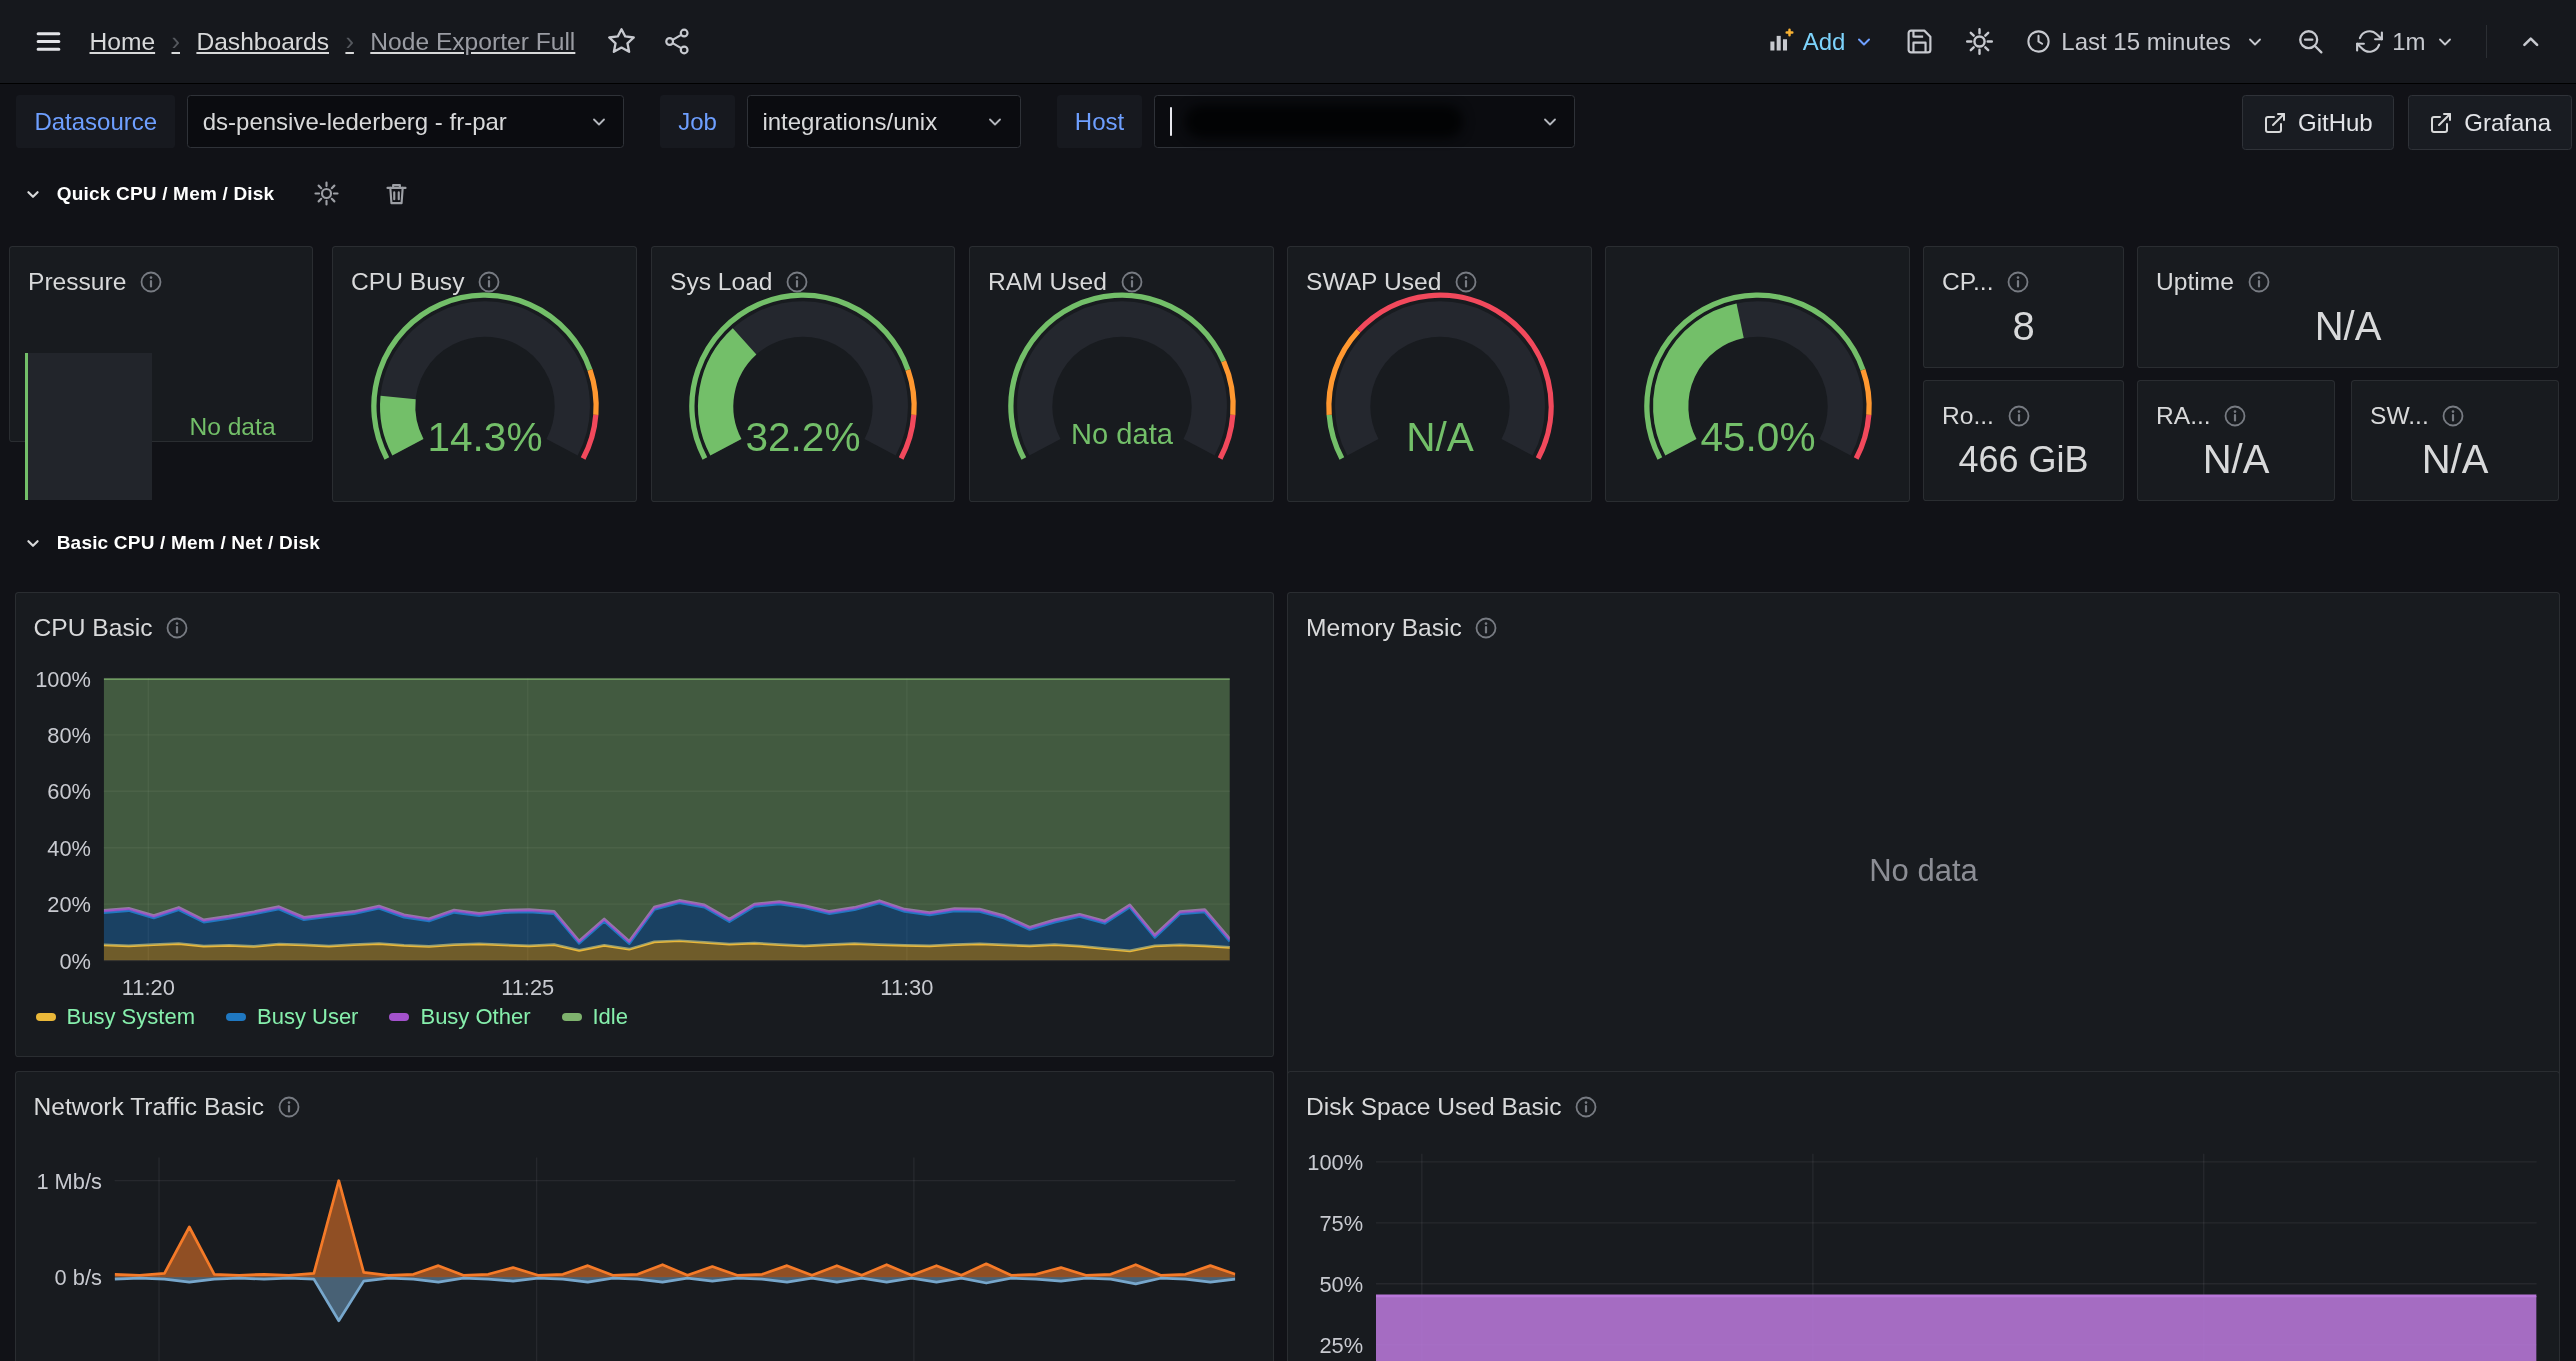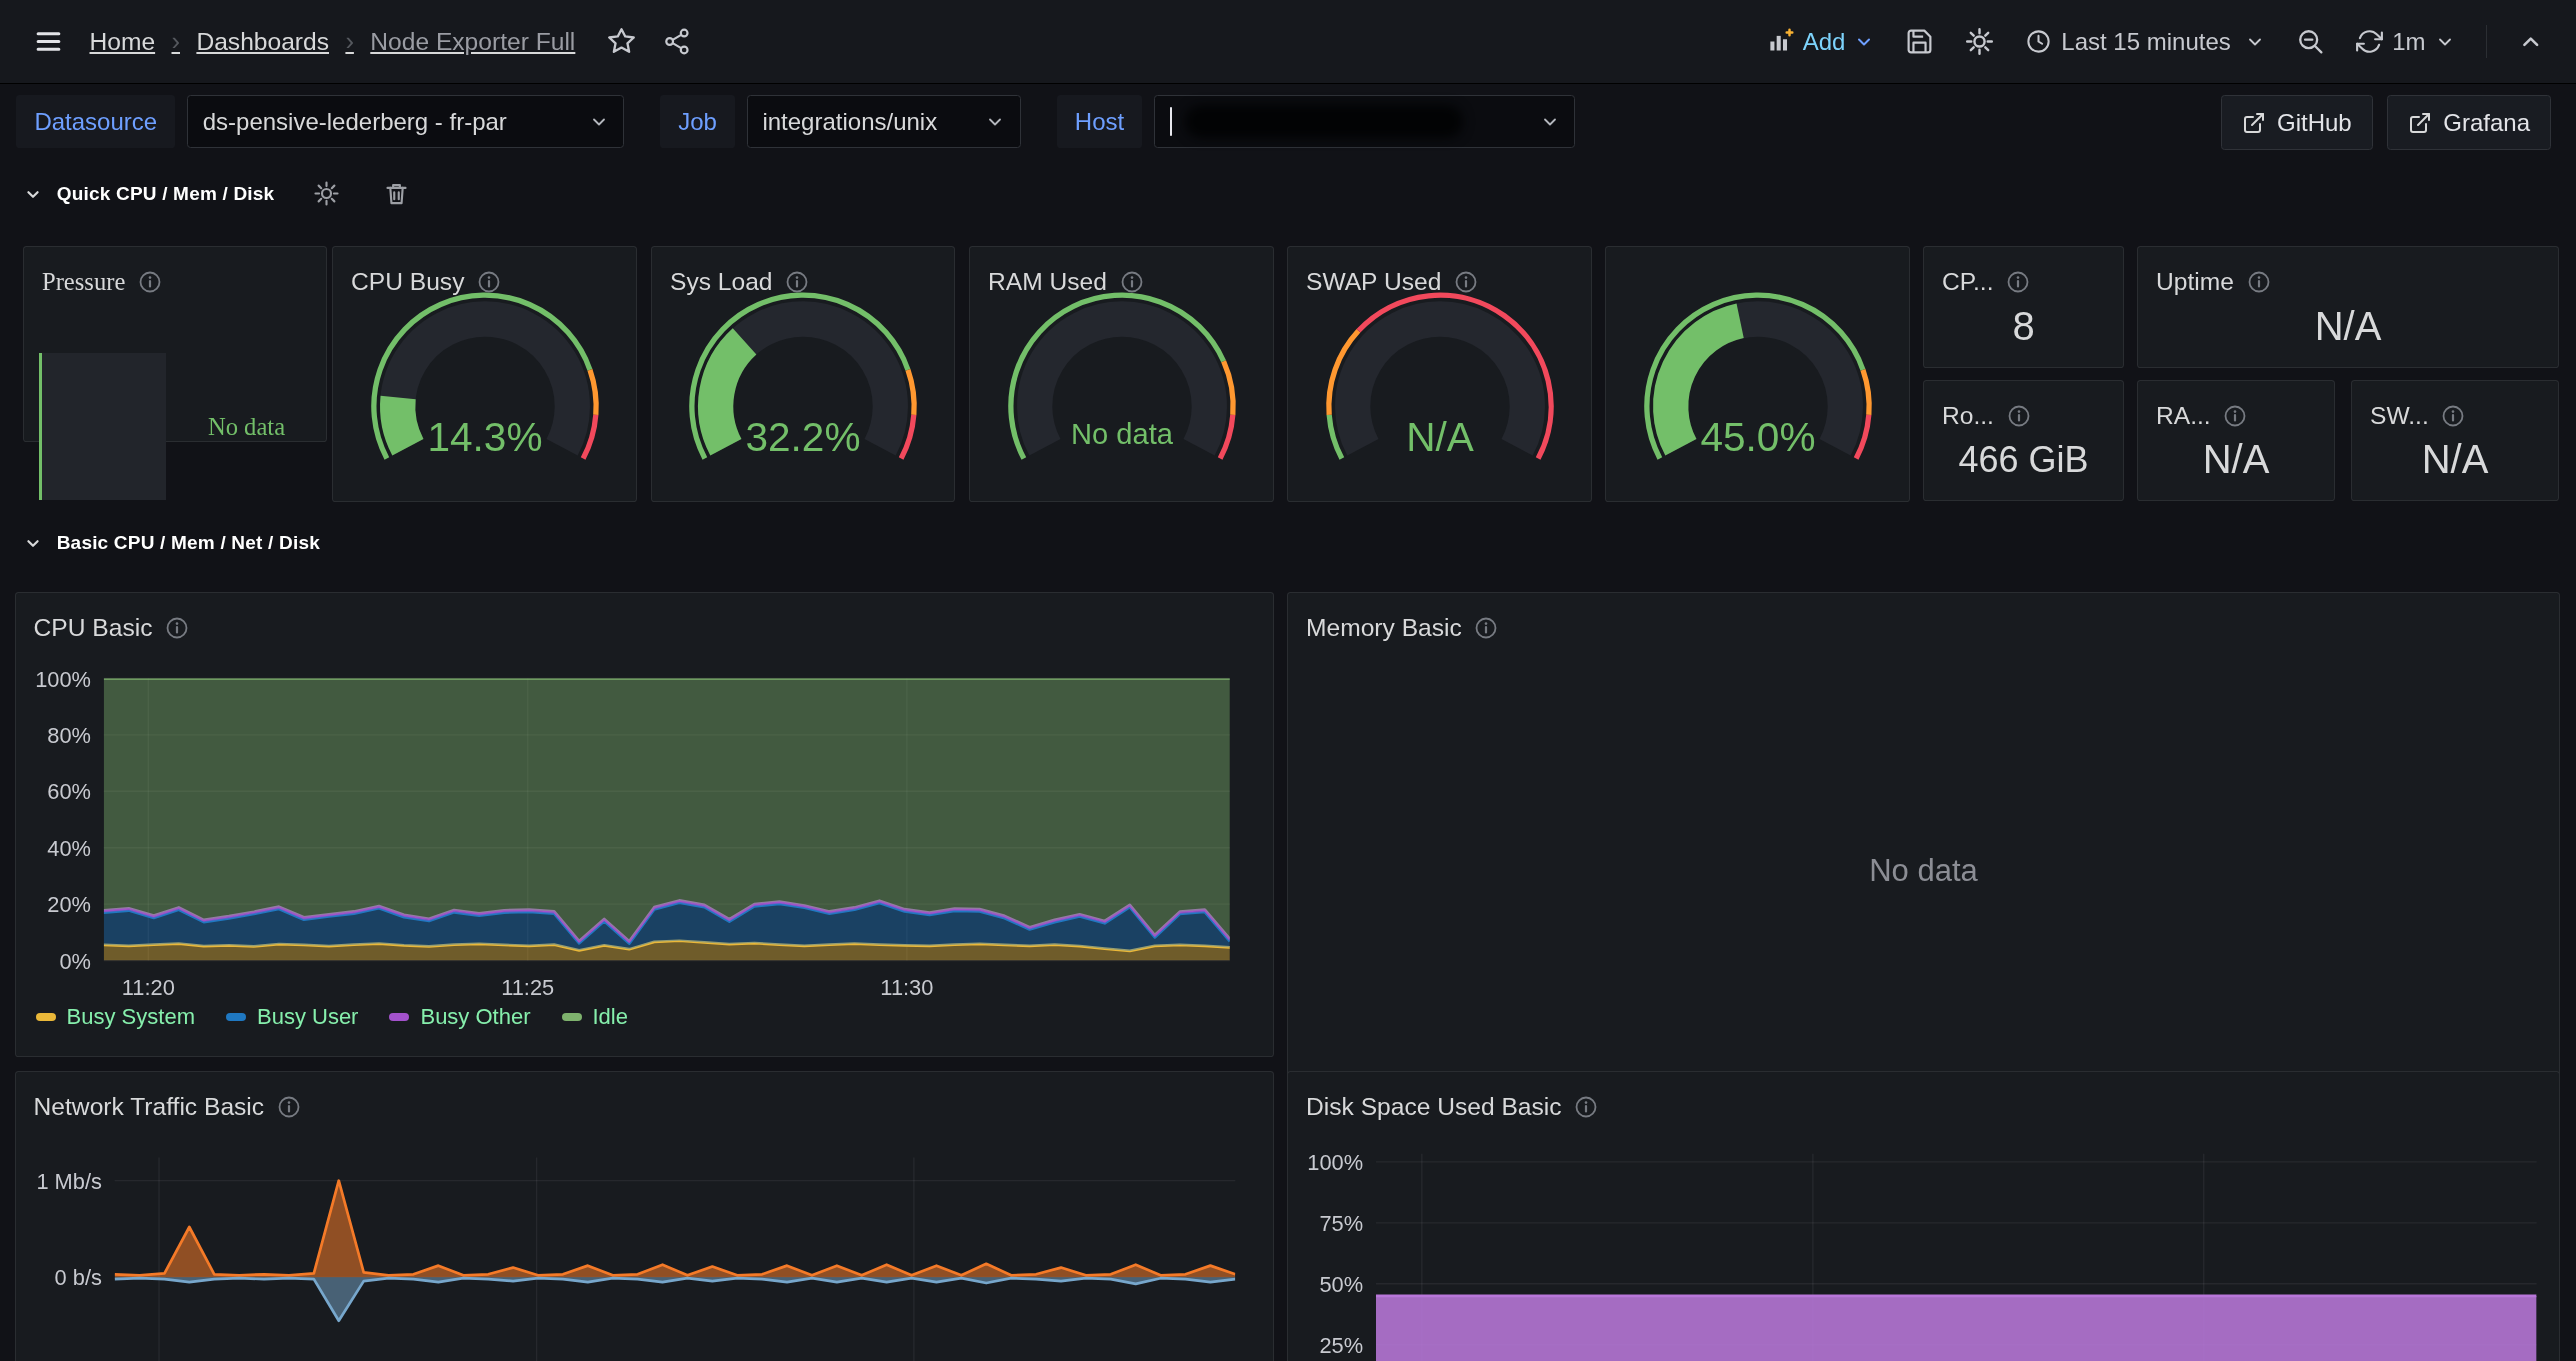--- a/index.html
+++ b/index.html
@@ -27,21 +27,21 @@
   
   .subbar{position:absolute;left:16.4px;top:95px;display:flex;align-items:center;gap:36px;}
   .vargroup{display:flex;align-items:center;gap:12px;}
   .varlabel{height:53px;display:flex;align-items:center;padding:0 18px;background:#17191f;
     border-radius:3.6px;color:#6e9fff;font-size:24px;font-weight:500;}
   .varselect{height:53px;display:flex;align-items:center;background:#0b0c10;border:0.9px solid #2f3238;
     border-radius:3.6px;padding:0 14.6px;font-size:24px;color:#d8d9da;gap:12.7px;box-sizing:border-box;cursor:pointer;}
   .varselect .chev{margin-left:auto;}
   .caretbar{width:2.7px;height:29px;background:#e8e8ee;border-radius:0.9px;}
   .blurpill{height:33px;flex:1;margin-right:64px;background:#020304;border-radius:16.4px;filter:blur(5.5px);}
-  .linkbtns{position:absolute;right:25px;top:95px;display:flex;gap:14.6px;}
+  .linkbtns{position:absolute;right:4px;top:95px;display:flex;gap:14.6px;}
   .linkbtn{height:53px;display:flex;align-items:center;gap:11px;background:#191c22;border:0.9px solid #2f3238;
     border-radius:3.6px;padding:0 20px;font-size:24px;color:#e3e4e8;font-weight:500;cursor:pointer;}
   
   .sect{position:absolute;display:flex;align-items:center;gap:12.7px;}
   .sect h2{margin:0;font-size:19px;font-weight:700;color:#ffffff;letter-spacing:0.2px;}
   .sect .acticon{margin-left:25.5px;color:#9d9fa5;cursor:pointer;}
   
   .panel{position:absolute;background:#181b1f;border:0.9px solid rgba(204,204,220,.10);
     border-radius:3.6px;box-sizing:border-box;}
   .ph{position:absolute;left:0;top:0;right:0;height:51px;display:flex;align-items:center;
@@ -249,21 +249,21 @@
 </div>
 <div class="sect" style="left:22px;top:532px;">
   <span class="icon">
     <svg width="22" height="22" viewBox="0 0 24 24" fill="none" stroke="#d8d9da" stroke-width="2.4" stroke-linecap="round" stroke-linejoin="round">
         <path d="M7 10l5 5 5-5"></path>
       </svg>
   </span>
   <h2>Basic CPU / Mem / Net / Disk</h2>
 </div>
 
-<div class="panel" style="left:23px;top:246px;width:304px;height:196px;font-family:Liberation Serif, serif;">
+<div class="panel" style="left:9px;top:246px;width:304px;height:196px;">
   <div class="ph">
       <span class="ptitle">Pressure</span>
     <span class="icon">
         <svg width="24" height="24" viewBox="0 0 24 24" fill="none" stroke="#777b82" stroke-width="1.8">
           <circle cx="12" cy="12" r="9.5"></circle>
           <path d="M12 11v5.5" stroke-width="2.2" stroke-linecap="round"></path>
           <circle cx="12" cy="7.6" r="1.3" fill="#777b82" stroke="none"></circle>
         </svg>
       </span>
   </div>

